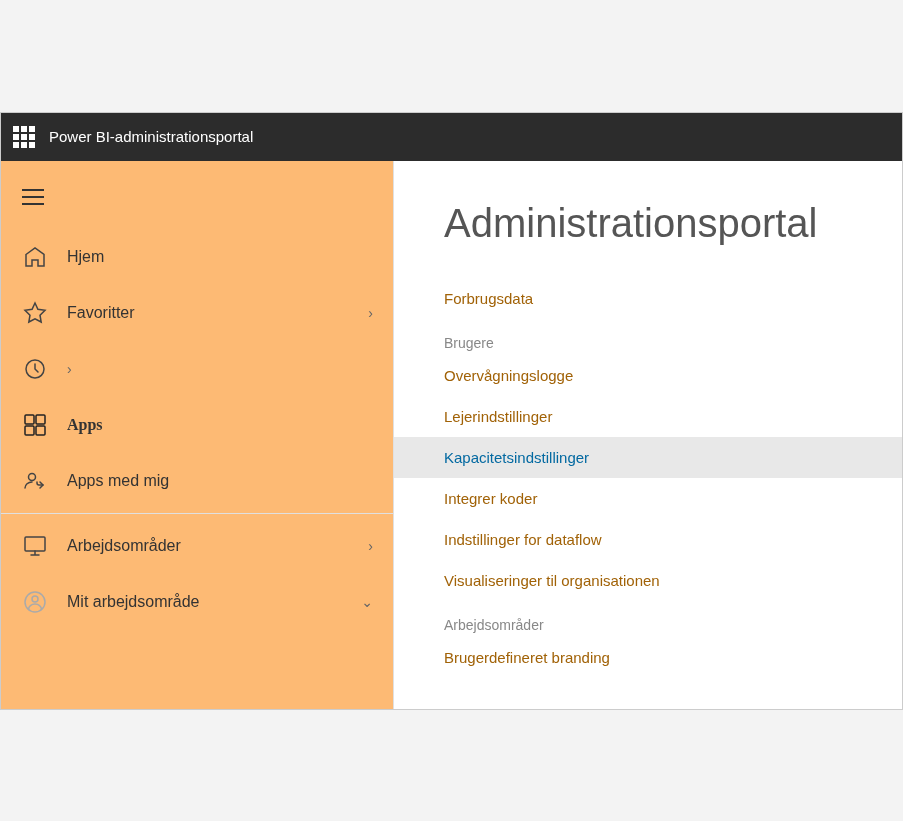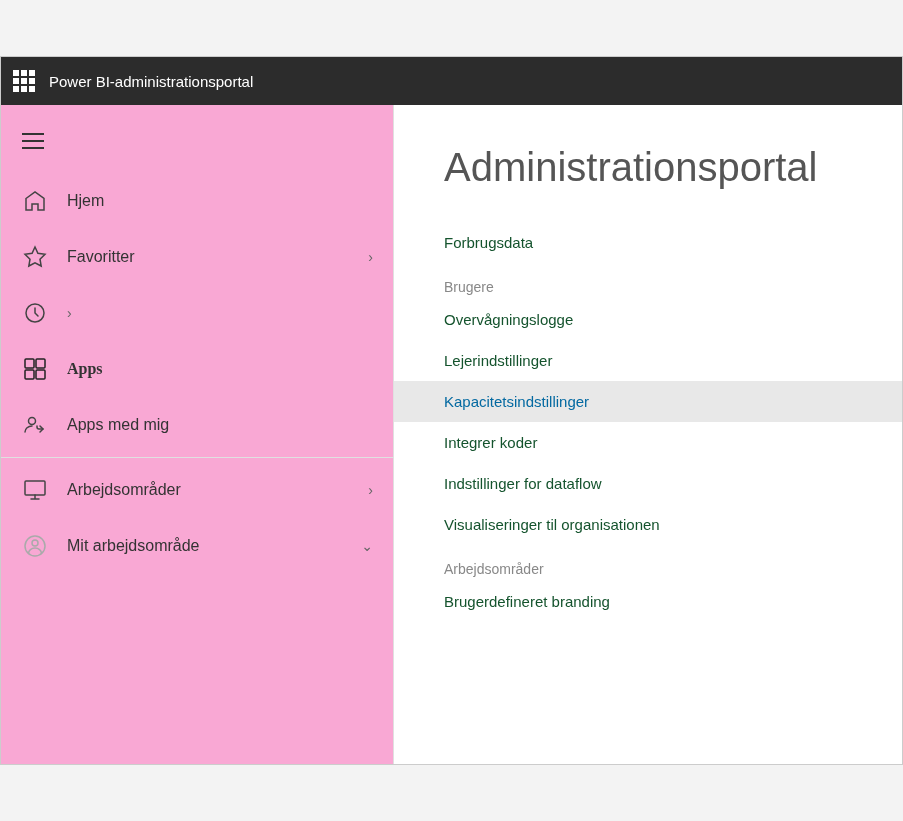--- a/index.html
+++ b/index.html
@@ -8,21 +8,21 @@
       font-family: 'Segoe UI', Arial, sans-serif;
       background: #f3f3f3;
       display: flex;
       justify-content: center;
       align-items: center;
       min-height: 100vh;
     }
 
     .window {
       width: 903px;
-      height: 709px;
+      height: 598px;
       background: #fff;
       border: 1px solid #ccc;
       display: flex;
       flex-direction: column;
       overflow: hidden;
     }
 
     
     .topbar {
       background: #1a1a2e;
@@ -58,21 +58,21 @@
     
     .main-body {
       display: flex;
       flex: 1;
       overflow: hidden;
     }
 
     
     .sidebar {
       width: 393px;
-      background: #f9a8d4;
+      background: #fdba74;
       border-right: 1px solid #e0e0e0;
       display: flex;
       flex-direction: column;
       padding-top: 10px;
       flex-shrink: 0;
     }
 
     .menu-toggle {
       width: 40px;
       height: 40px;
@@ -150,21 +150,21 @@
       margin-bottom: 32px;
     }
 
     .menu-list {
       list-style: none;
     }
 
     .menu-list-item {
       padding: 12px 0;
       font-size: 15px;
-      color: #14532d;
+      color: #a16207;
       cursor: pointer;
       border-bottom: none;
     }
 
     .menu-list-item.active {
       background: #e8e8e8;
       margin: 0 -50px;
       padding: 12px 50px;
       color: #0369a1;
     }

